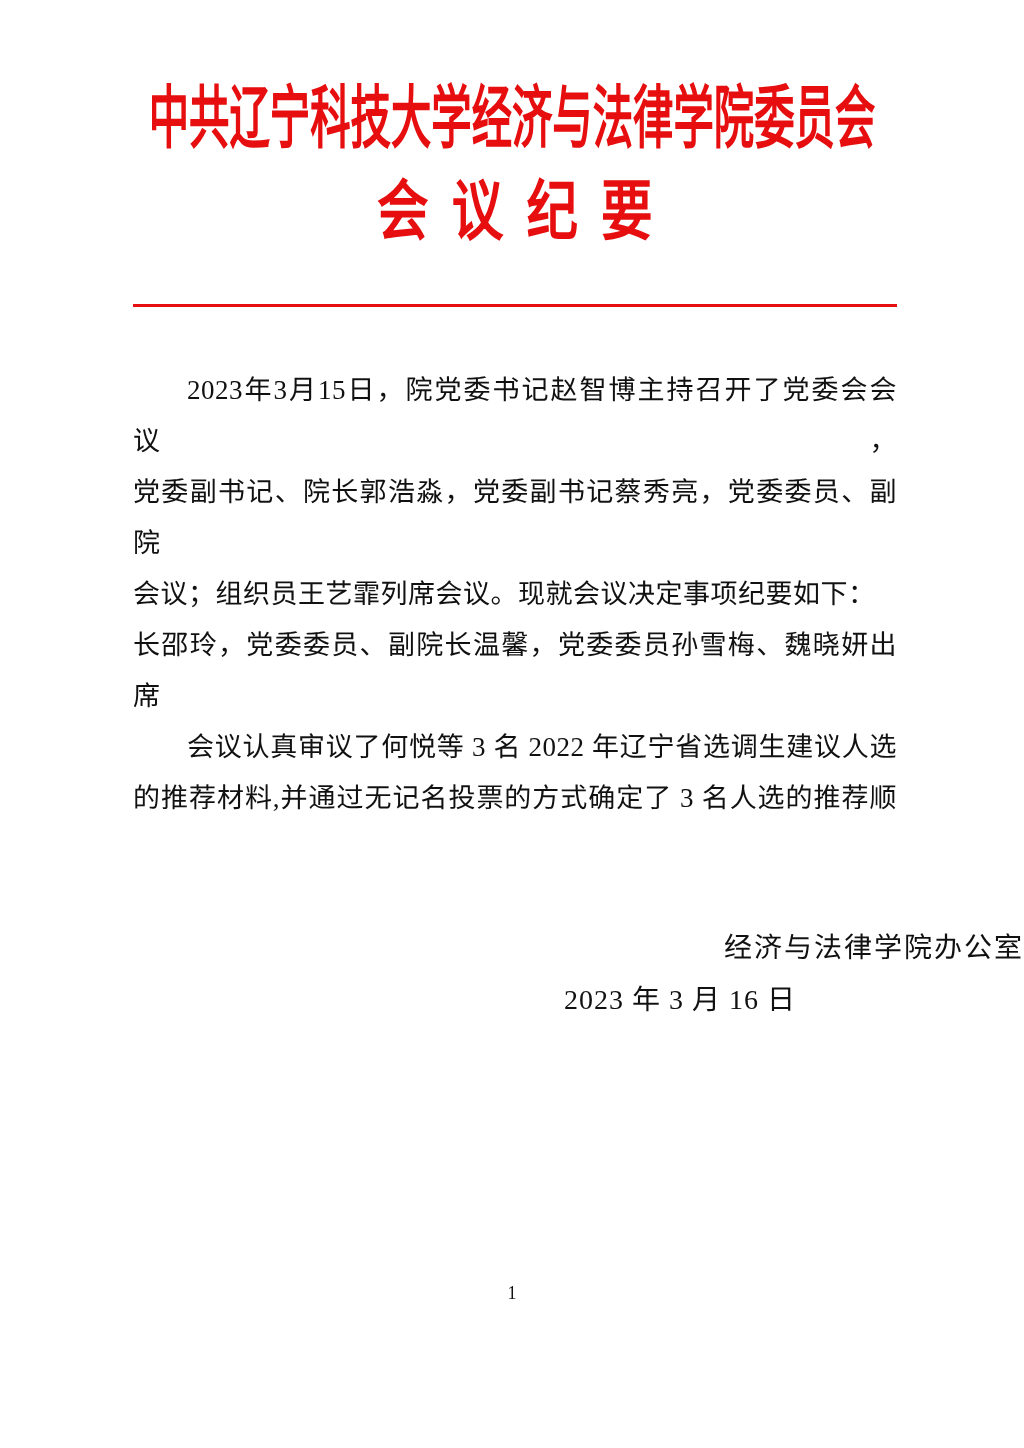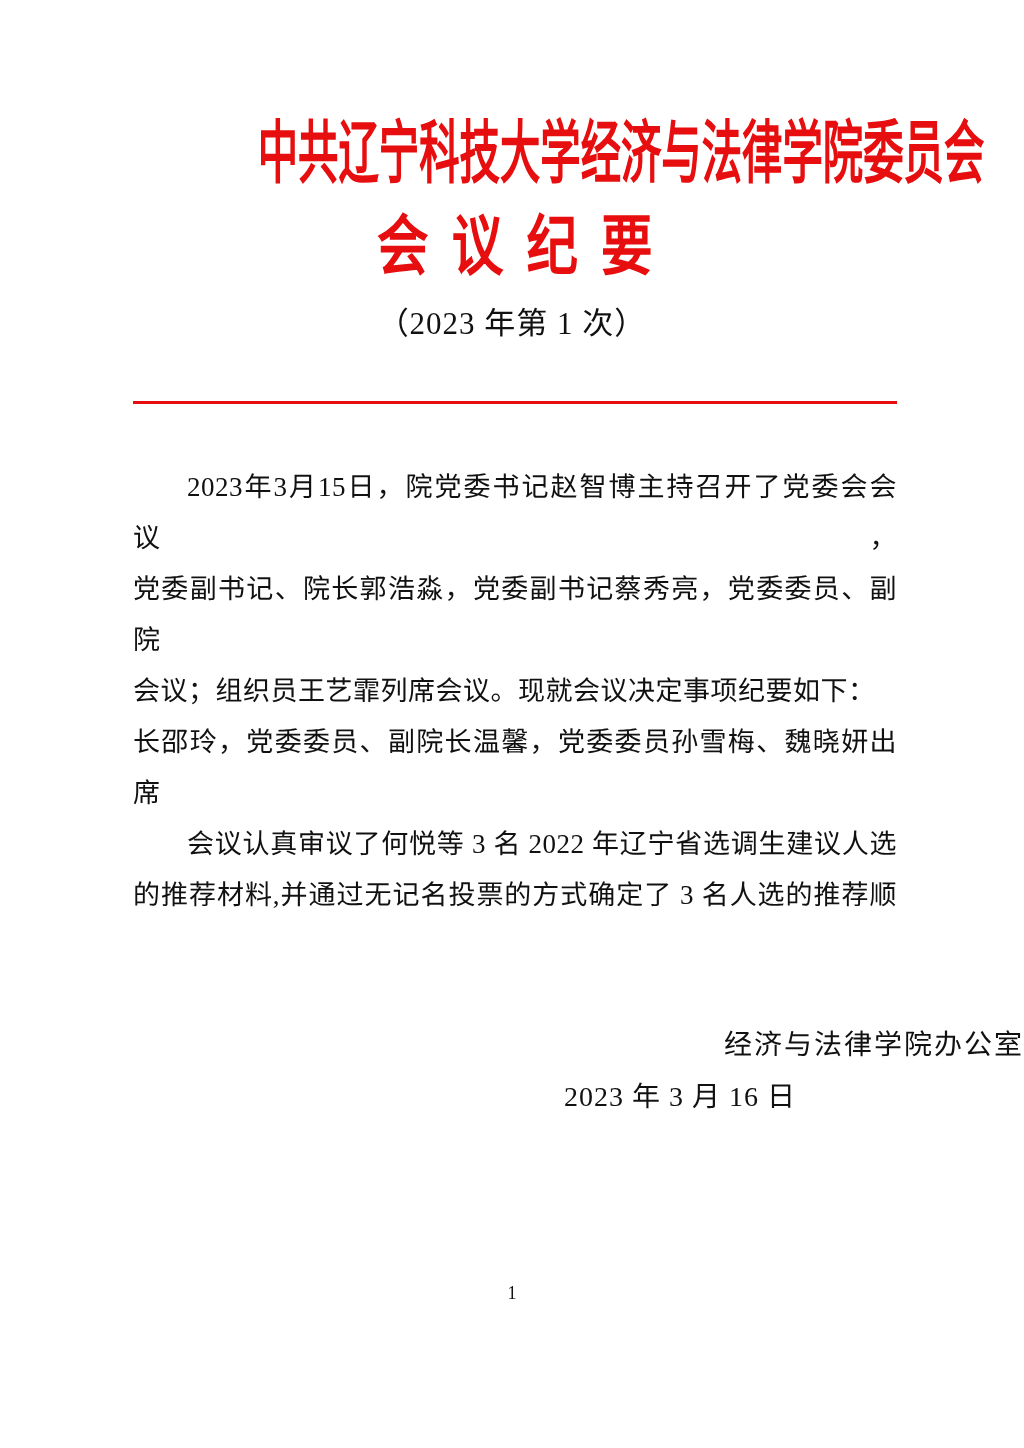--- a/index.html
+++ b/index.html
@@ -12,23 +12,23 @@
     width: 1024px;
     height: 1448px;
     margin: 0 auto;
     background: var(--page-bg, #ffffff);
     overflow: hidden;
     font-family: "Liberation Serif", "DejaVu Serif", serif;
     color: var(--text, #111111);
   }
   
   .org-title-wrap {
-    padding-top: 117px;
+    padding-top: 82px;
     display: flex;
-    justify-content: flex-start;
+    justify-content: center;
     height: 74px;
     align-items: center;
   }
   .org-title {
     display: inline-block;
     white-space: nowrap;
     font-family: "Liberation Sans", "DejaVu Sans", sans-serif;
     font-weight: 900;
     font-size: 69px;
     line-height: 74px;
@@ -116,21 +116,20 @@
 <div class="page" style="--accent: #e60e0e; --text: #111111; --page-bg: #ffffff;">
 
   <div class="org-title-wrap">
     <span class="org-title">中共辽宁科技大学经济与法律学院委员会</span>
   </div>
 
   <div class="doc-title-wrap">
     <span class="doc-title">会议纪要</span>
   </div>
 
-  <div class="session">（2023 年第 1 次）</div>
 
   <div class="red-rule"></div>
 
   <div class="doc-body">
       <div class="line first">2023年3月15日，院党委书记赵智博主持召开了党委会会议，</div>
       <div class="line">党委副书记、院长郭浩淼，党委副书记蔡秀亮，党委委员、副院</div>
       <div class="line para-last">会议；组织员王艺霏列席会议。现就会议决定事项纪要如下：</div>
       <div class="line">长邵玲，党委委员、副院长温馨，党委委员孙雪梅、魏晓妍出席</div>
       <div class="line first">会议认真审议了何悦等 3 名 2022 年辽宁省选调生建议人选</div>
       <div class="line">的推荐材料,并通过无记名投票的方式确定了 3 名人选的推荐顺</div>

